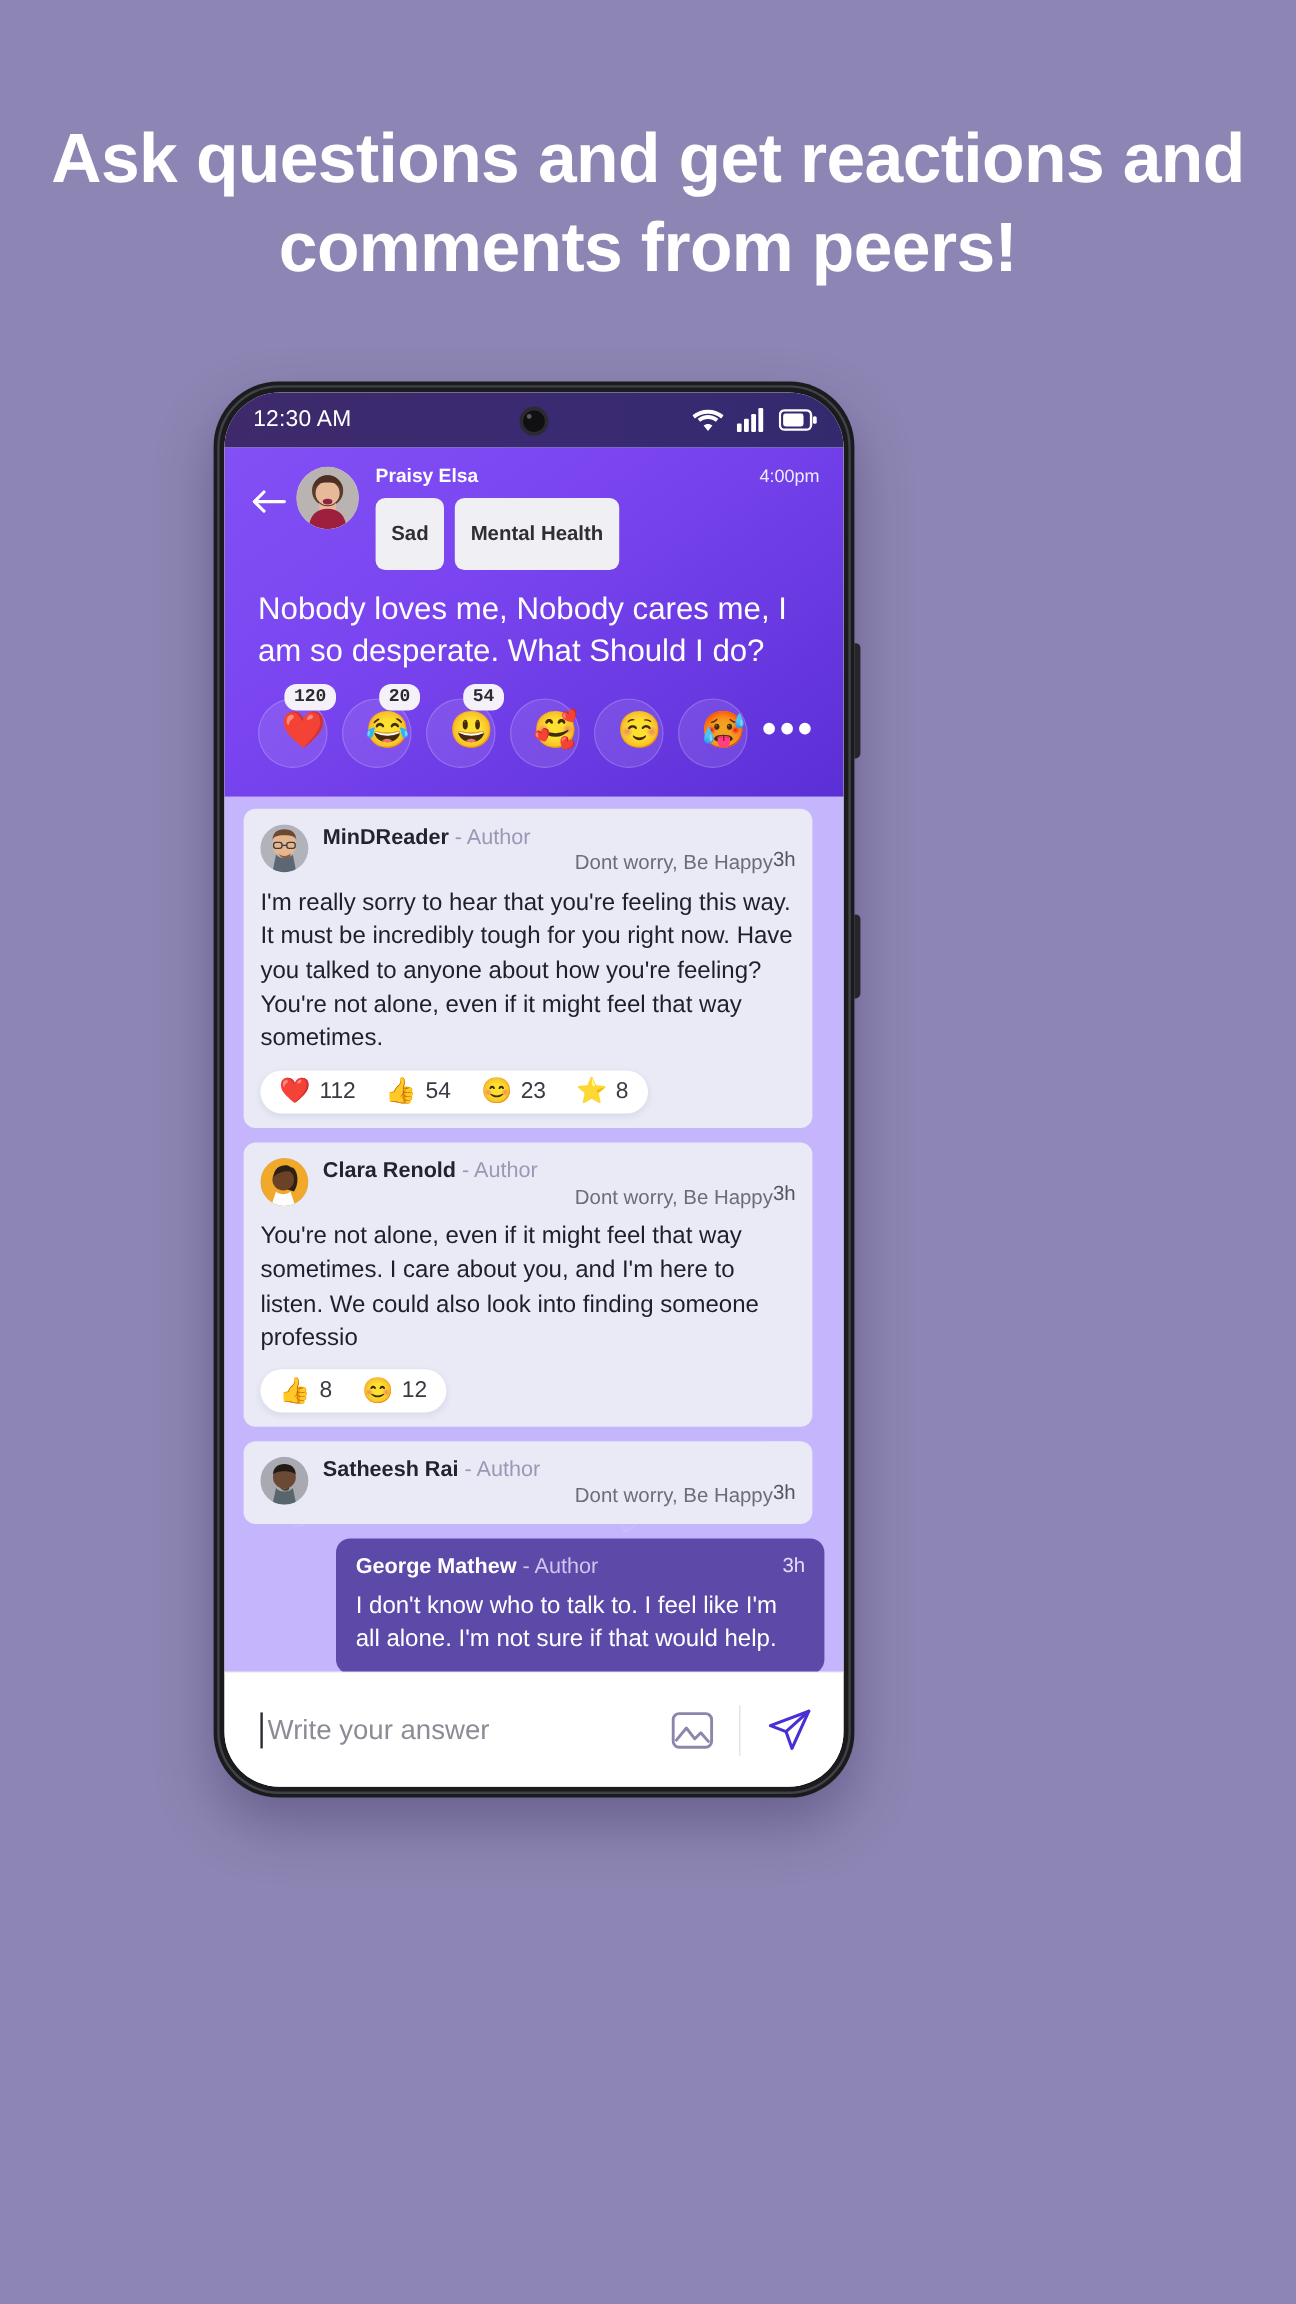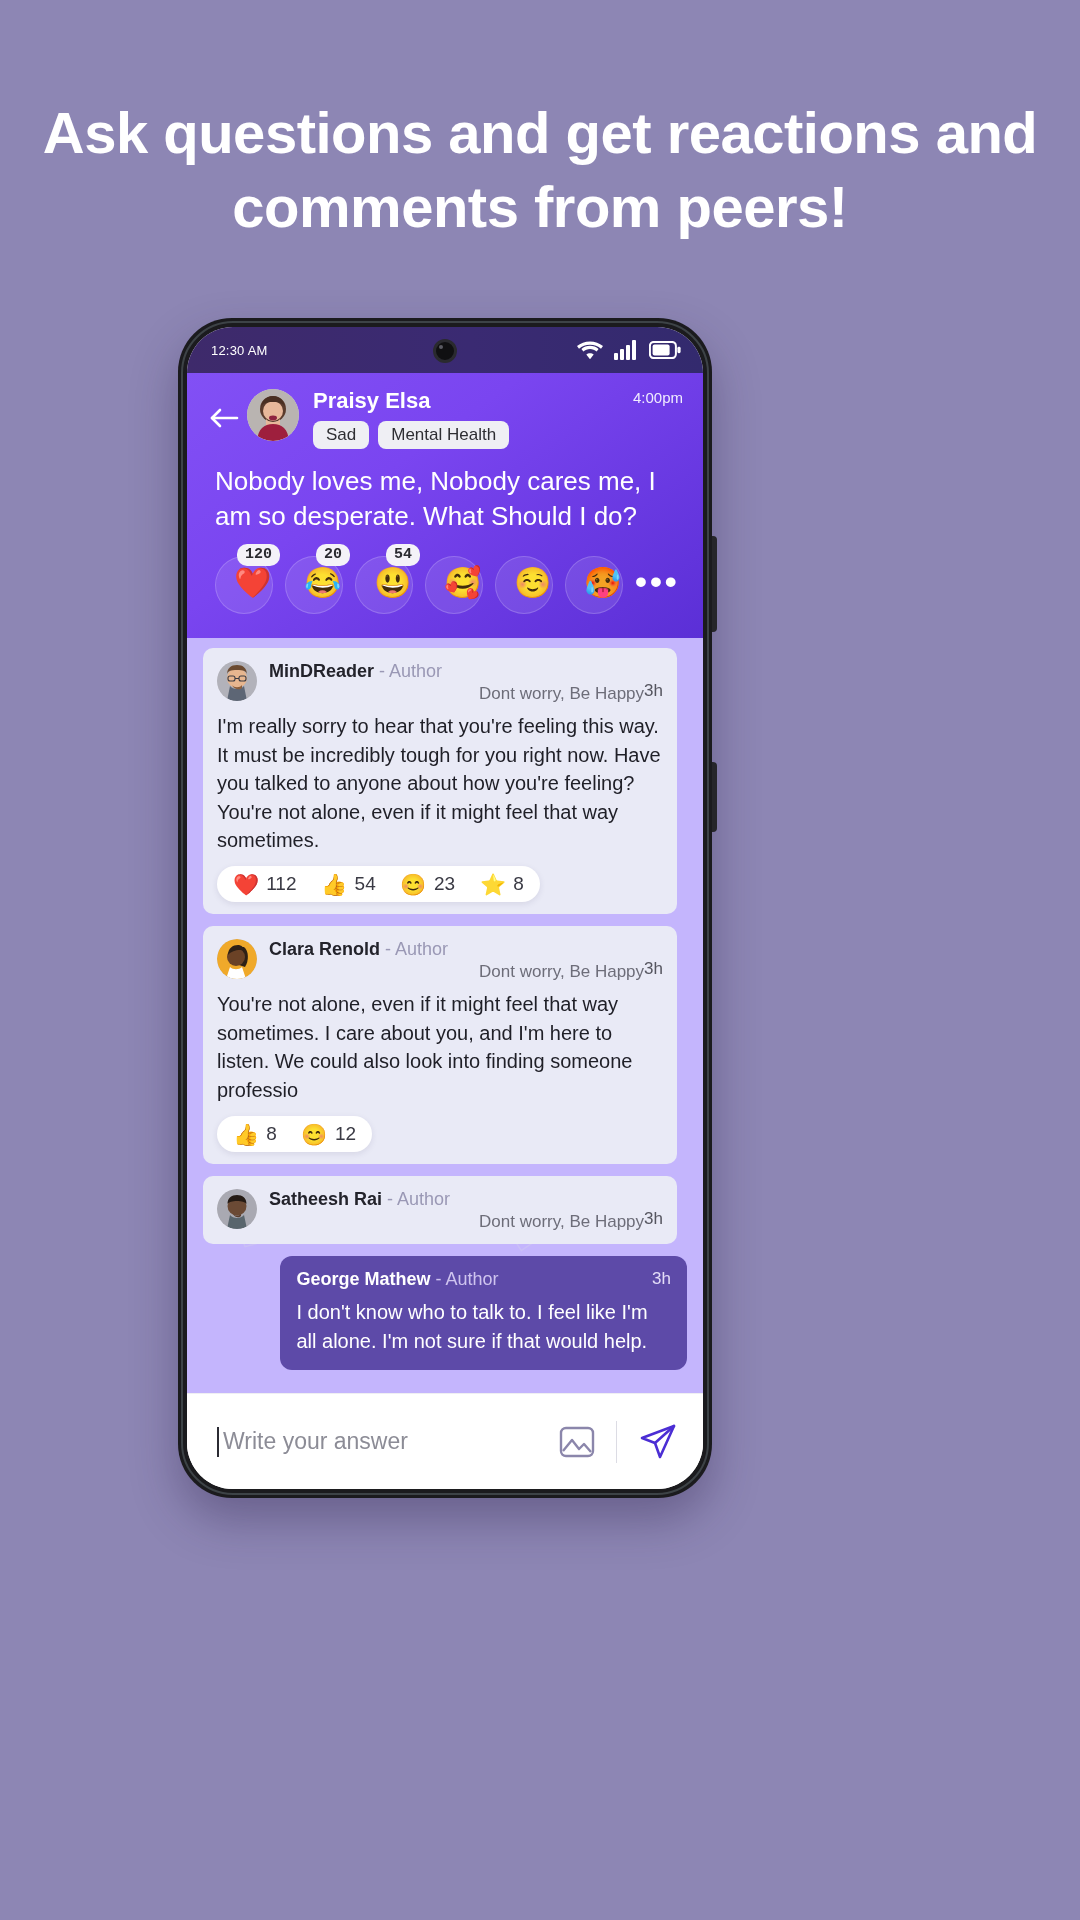--- a/index.html
+++ b/index.html
@@ -68,21 +68,21 @@
     height: 46px;
     background: linear-gradient(90deg,#3e2a6b 0%,#3a2a72 55%,#332a6e 100%);
     display: flex;
     align-items: center;
     justify-content: space-between;
     padding: 0 22px 0 24px;
     flex: 0 0 auto;
     position: relative;
     color: #fff;
   }
-  .status-time { font-size: 13px; font-weight: 500; letter-spacing: .2px; }
+  .status-time { font-size: 19px; font-weight: 500; letter-spacing: .2px; }
   .camera-dot {
     position: absolute;
     left: 50%; top: 12px;
     transform: translateX(-50%);
     width: 24px; height: 24px;
     border-radius: 50%;
     background: #101012;
     border: 3px solid #2a2a2f;
   }
   .camera-dot::after {
@@ -112,29 +112,30 @@
   .avatar {
     width: 52px; height: 52px;
     border-radius: 50%;
     flex: 0 0 auto;
     overflow: hidden;
     background: #cfcfd6;
     position: relative;
   }
   .avatar svg { display: block; width: 100%; height: 100%; }
   .ph-id { margin-left: 14px; flex: 1 1 auto; min-width: 0; }
-  .ph-name { font-size: 22px; font-weight: 700; line-height: 1.1; }
+  .ph-name { font-size: 16px; font-weight: 700; line-height: 1.1; }
   .ph-tags { display: flex; gap: 9px; margin-top: 8px; }
   .tag {
     background: #efeff4;
     color: #2e2e33;
     font-size: 17px;
-    padding: 4px 13px;
+    padding: 20px 13px;
     border-radius: 8px;
     white-space: nowrap;
+    font-weight: bold;
   }
   .ph-time {
     font-size: 15px;
     color: #f0ecff;
     flex: 0 0 auto;
     padding-left: 6px;
   }
   .post-body {
     font-size: 26px;
     line-height: 1.35;

